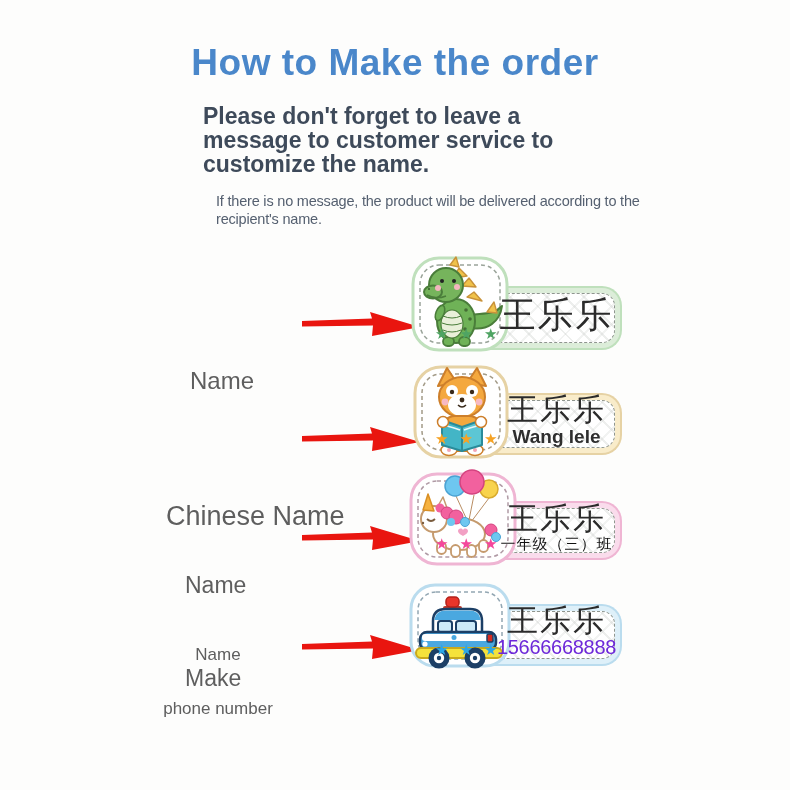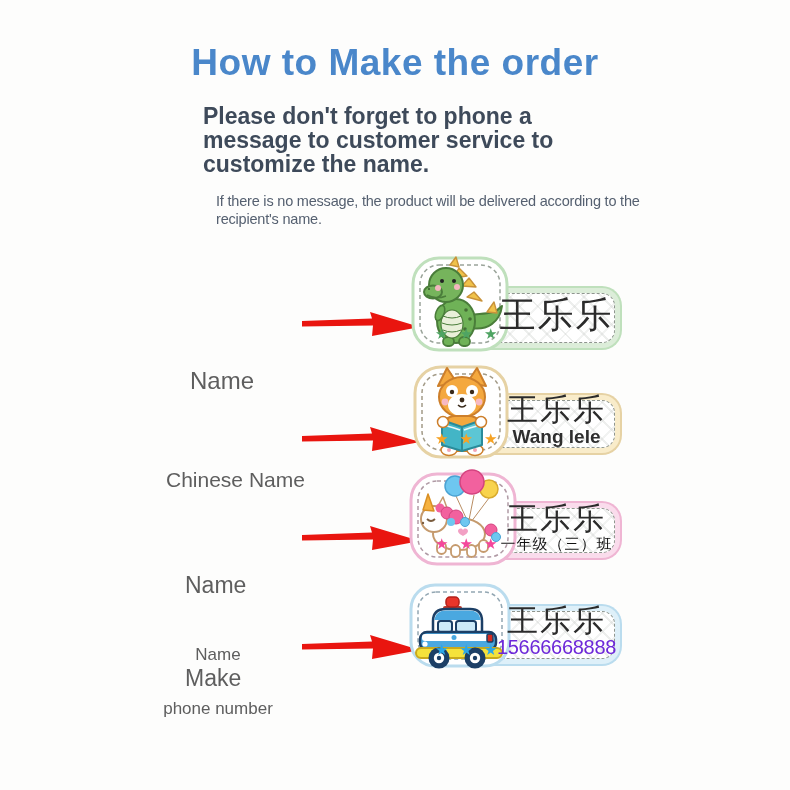--- a/index.html
+++ b/index.html
@@ -12,21 +12,21 @@
   .title { position:absolute; top:42px; left:0; width:100%; text-align:center;
            font-size:37px; font-weight:bold; color:var(--c-title,#4a87ca); letter-spacing:0.5px; }
   .subtitle { position:absolute; top:104px; left:203px; width:397px;
               font-size:23px; font-weight:bold; color:var(--c-subtitle,#3e4a5a); line-height:24px; }
   .note { position:absolute; top:193px; left:193px; width:430px;
           font-size:14.5px; color:var(--c-note,#556070); line-height:17.5px; letter-spacing:-0.2px;margin-left:23px; }
 
   
   .label { position:absolute; color:var(--c-label,#5e5e5e); white-space:pre; }
   .lbl-1 { left:157px; top:311px; width:130px; text-align:center; font-size:24px; }
-  .lbl-2 { left:166px; top:400px; font-size:21px; line-height:32px; }
+  .lbl-2 { left:166px; top:436px; font-size:27px; line-height:32px; }
   .lbl-3 { left:185px; top:508px; font-size:23px; line-height:31px; }
   .lbl-4 { left:150px; top:610px; width:136px; text-align:center; font-size:17px; line-height:18px; }
 
   
   .arrow { position:absolute; width:118px; height:26px; }
   .ar-1 { left:302px; top:311px; }
   .ar-2 { left:302px; top:426px; }
   .ar-3 { left:302px; top:525px; }
   .ar-4 { left:302px; top:634px; }
 
@@ -64,21 +64,21 @@
   .char-dog     { left:-6px;  top:-32px; width:100px; height:100px; }
   .char-unicorn { left:-10px; top:-33px; width:112px; height:100px; }
   .char-car     { left:-10px; top:-24px; width:106px; height:90px; }
 </style>
 </head>
 <body>
 
 <div class="page">
 
   <div class="title">How to Make the order</div>
-  <div class="subtitle">Please don't forget to phone a message to customer service to customize the name.</div>
+  <div class="subtitle">Please don't forget to leave a message to customer service to customize the name.</div>
   <div class="note">If there is no message, the product will be delivered according to the recipient's name.</div>
 
   <div class="label lbl-1">
     <div>Name</div>
   </div>
   <div class="label lbl-2">
     <div>Chinese Name</div>
   </div>
   <div class="label lbl-3">
     <div>Name</div>

